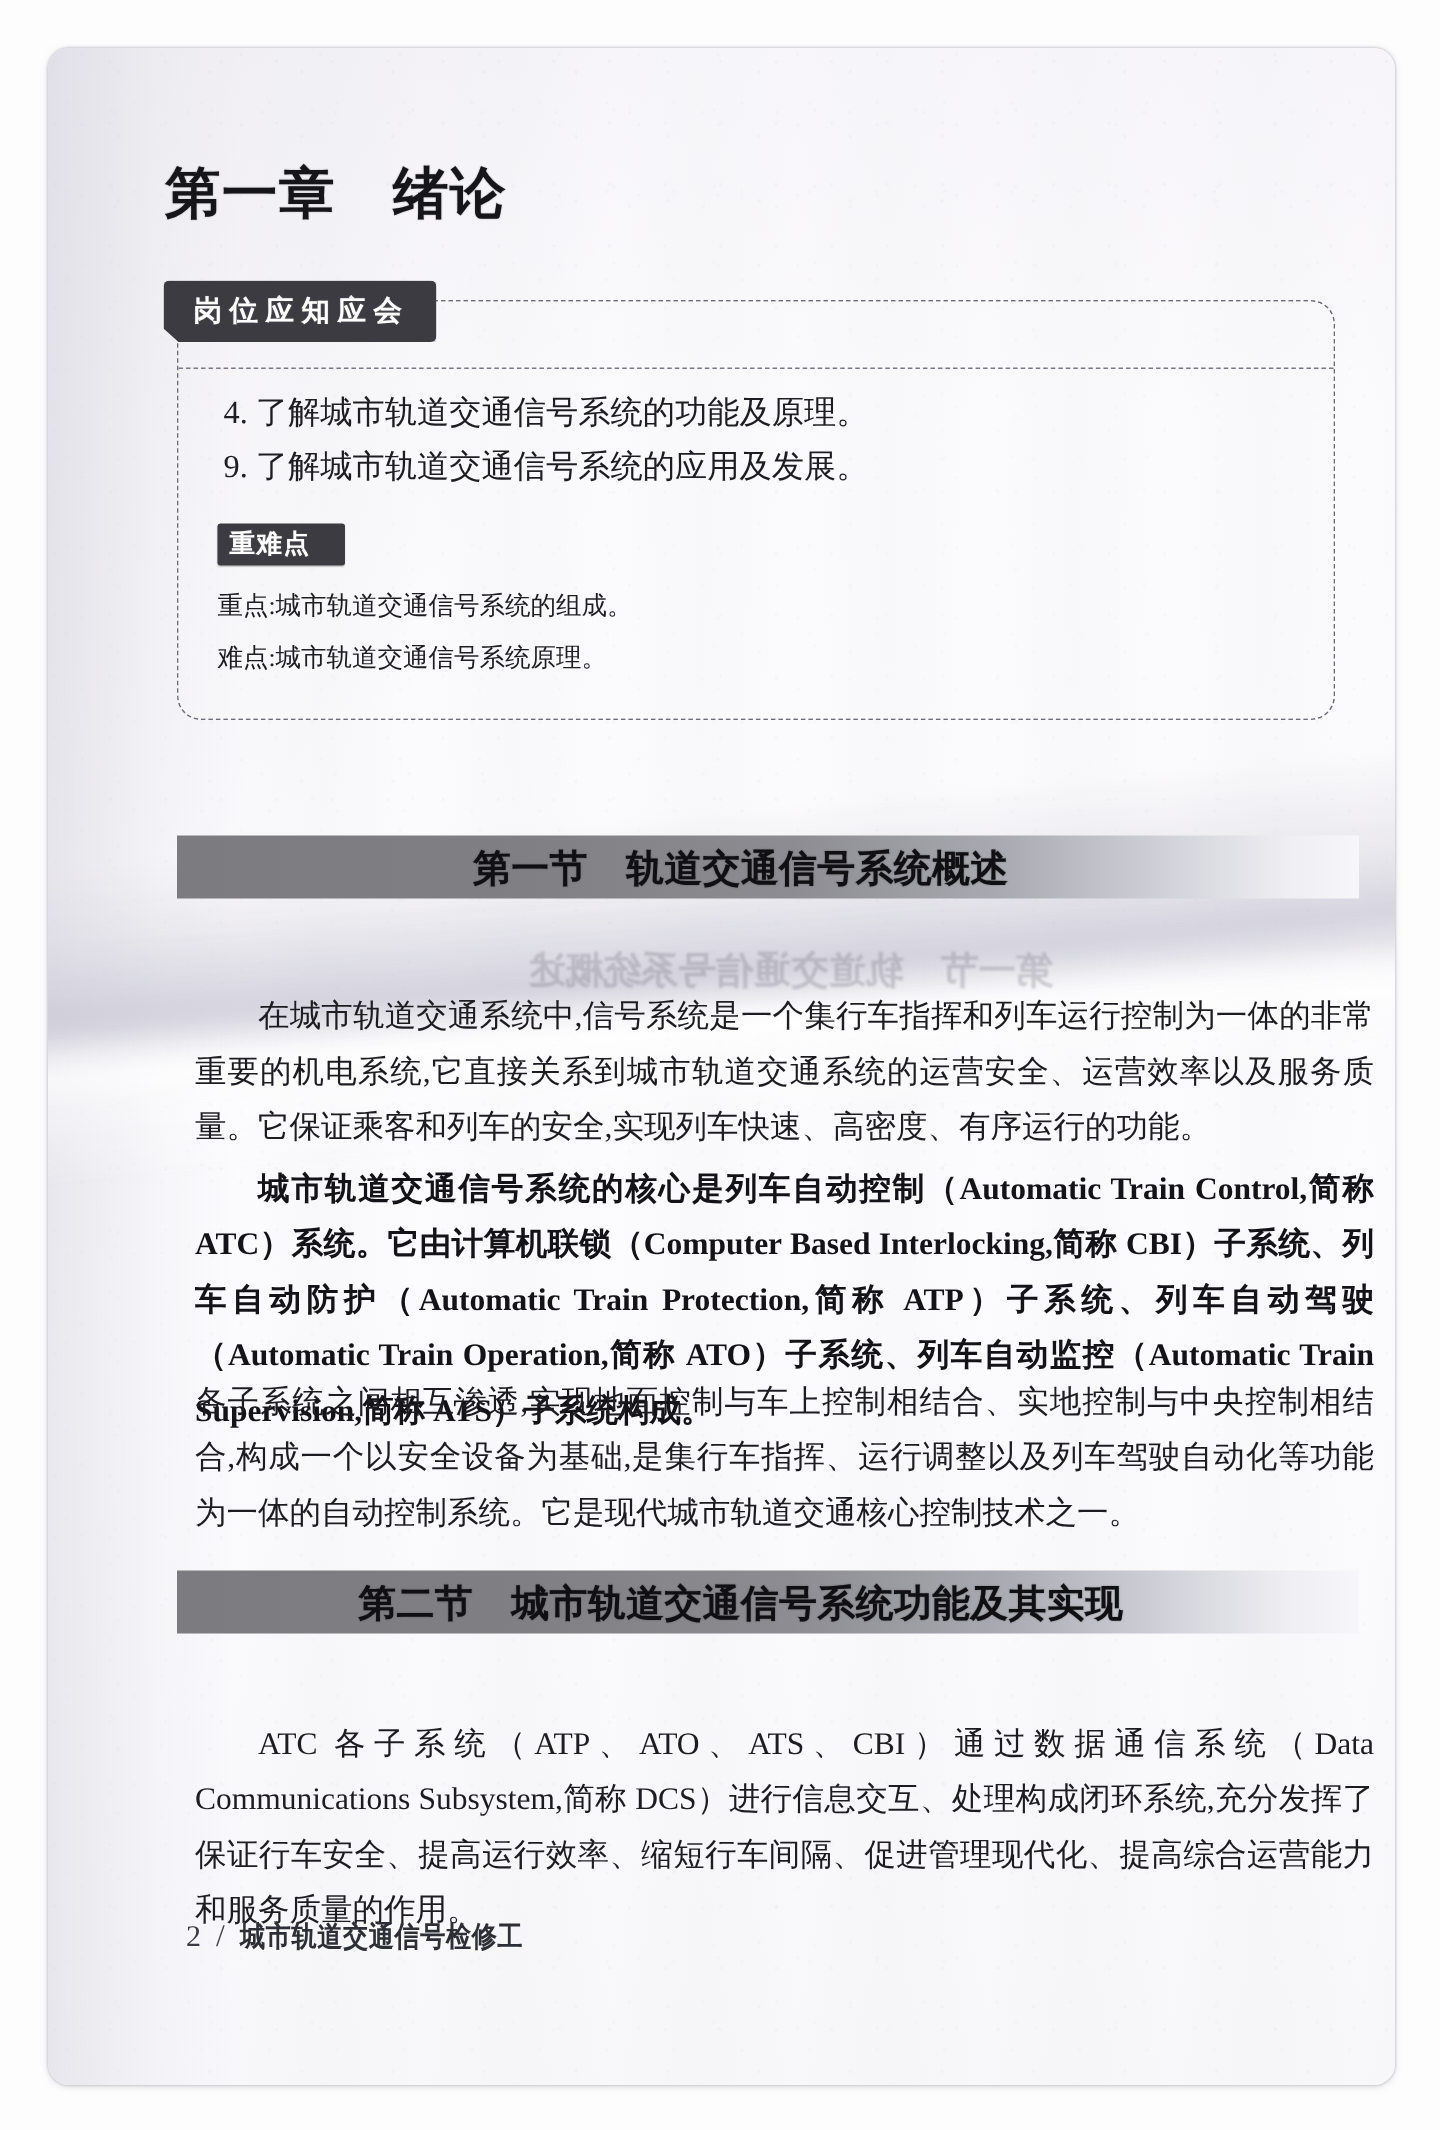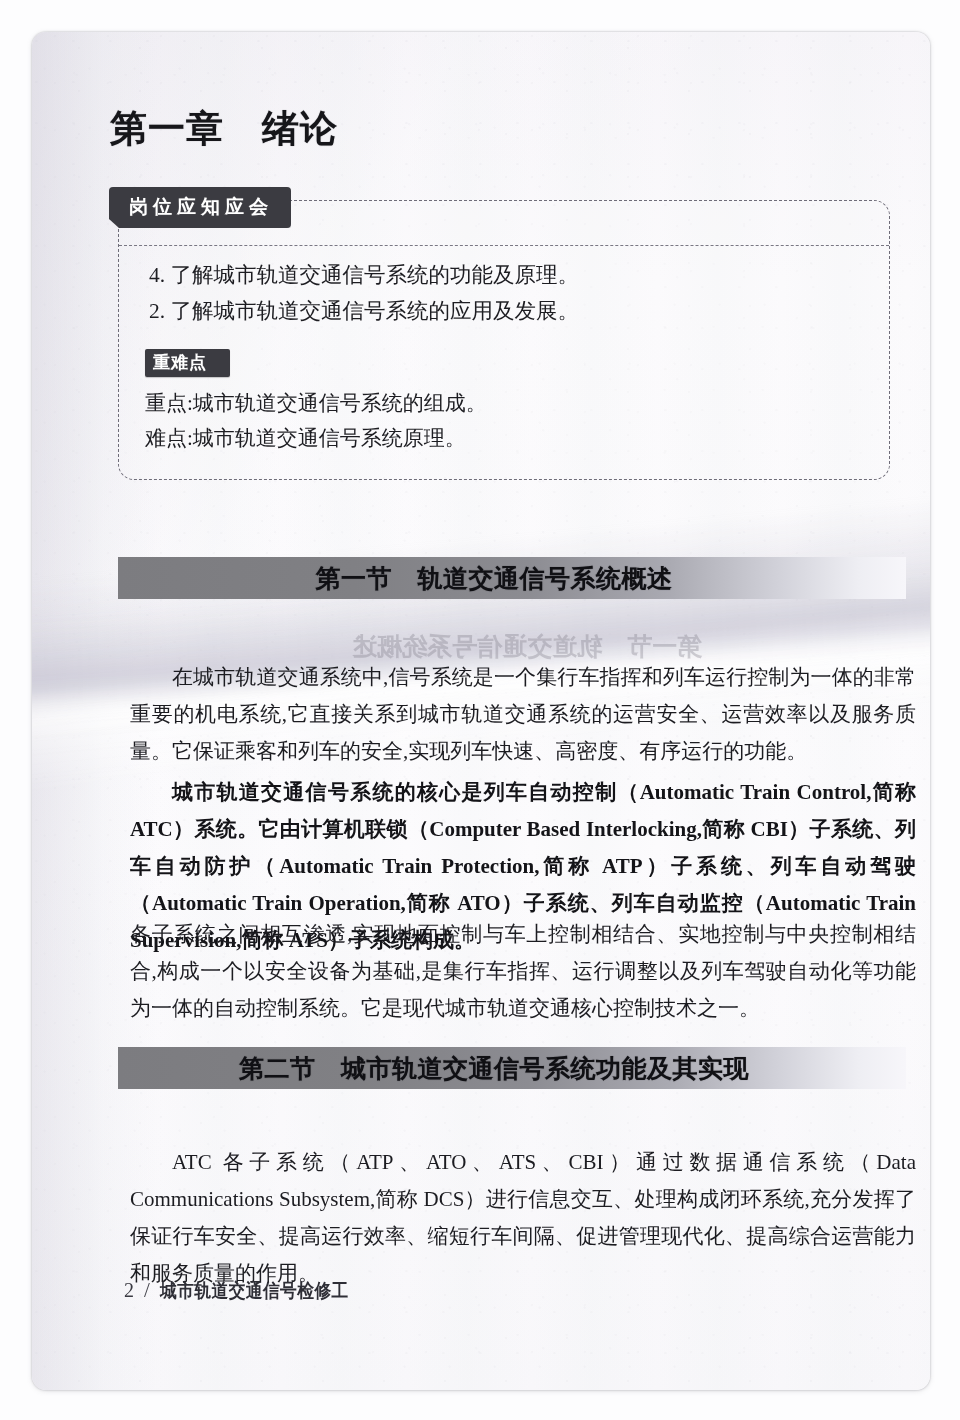--- a/index.html
+++ b/index.html
@@ -182,21 +182,21 @@
     position: static;
     padding: 2px 23px 3px 8px;
     font-size: 17px;
     letter-spacing: 1px;
     border-radius: 2px;
     box-shadow: 0 1px 1px rgba(0,0,0,.2);
   }
   .kp-lines {
     margin-top: 9px;
     font-family: "Liberation Serif", "DejaVu Serif", serif;
-    font-size: 21px;
+    font-size: 17px;
     line-height: 35px;
     color: #1d1d22;
   }
   .kp-lines div { white-space: pre; }
 
   
   .section-bar {
     position: absolute;
     left: 86px;
     width: 788px;
@@ -298,21 +298,21 @@
       <div class="chapter-title">第一章　绪论</div>
 
       <div class="objectives-box">
 
         <div class="badge-row">
           <span class="tag tag-main">岗位应知应会</span>
         </div>
 
         <div class="obj-list">
           <div>4. 了解城市轨道交通信号系统的功能及原理。</div>
-          <div>2. 了解城市轨道交通信号系统的应用及发展。</div>
+          <div>9. 了解城市轨道交通信号系统的应用及发展。</div>
         </div>
 
         <div class="keypoints">
           <span class="tag tag-sub">重难点</span>
           <div class="kp-lines">
             <div>重点:城市轨道交通信号系统的组成。</div>
             <div>难点:城市轨道交通信号系统原理。</div>
           </div>
         </div>
       </div>

